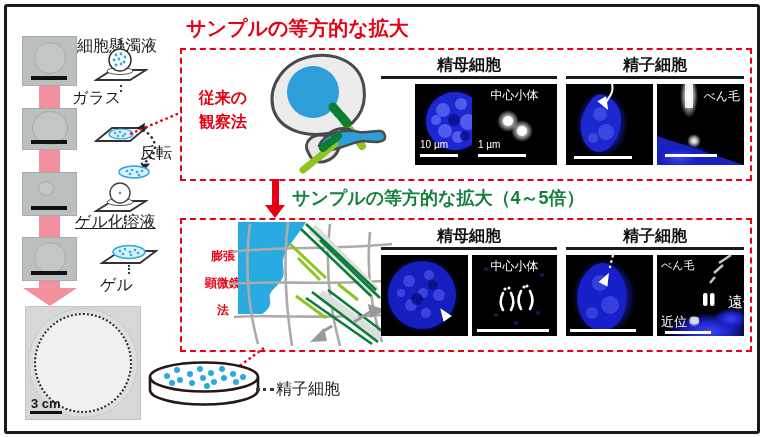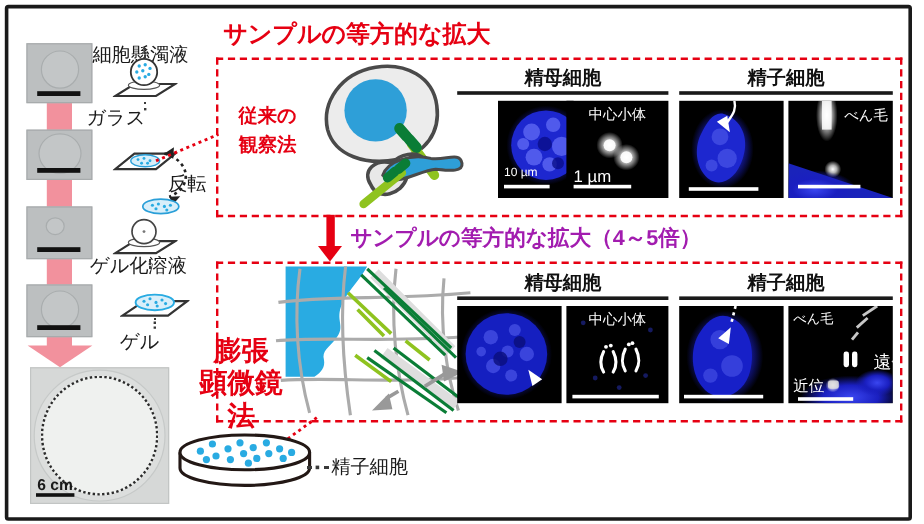--- a/index.html
+++ b/index.html
@@ -31,21 +31,21 @@
   .micro{background:#000000;overflow:hidden;}
   .micro svg{position:absolute;left:0;top:0;}
   .mlabel{position:absolute;color:#fff;white-space:nowrap;}
   .sbar{position:absolute;height:3px;background:#fff;}
   .ah{position:absolute;width:0;height:0;border-style:solid;border-width:0 5px 13px 5px;
       border-color:transparent transparent #fff transparent;}
   
   .exshaft{left:272px;top:179px;width:7px;height:27px;background:#e60012;}
   .exhead{left:265px;top:205px;width:0;height:0;border-left:10px solid transparent;
           border-right:10px solid transparent;border-top:13px solid #e60012;}
-  .exlabel{left:292px;top:186px;font-size:18px;font-weight:bold;color:#a21caf;white-space:nowrap;}
+  .exlabel{left:292px;top:186px;font-size:18px;font-weight:bold;color:#15803d;white-space:nowrap;}
   .gellabel{left:276px;top:379px;font-size:16px;color:#1a1a1a;white-space:nowrap;}
   .hdot{height:0;border-top:3px dotted #3a3a3a;}
 </style>
 </head>
 <body>
 
 <div id="stage">
 
   <svg width="0" height="0" style="position:absolute">
       <defs>
@@ -81,27 +81,27 @@
   </div>
   <div class="abs photo" style="left:22px;top:237px;width:53px;height:42px;">
     <div class="circ" style="left:11px;top:4px;width:30px;height:30px;"></div>
     <div class="bar"></div>
   </div>
 
   <div class="abs gelphoto">
     <div class="dish"></div>
     <div class="gel"></div>
   </div>
-  <div class="abs scale1cm">6 cm</div>
+  <div class="abs scale1cm">3 cm</div>
   <div class="abs scalebar1cm"></div>
 
   <div class="abs wflabel" style="left:77px;top:36px;">細胞懸濁液</div>
   <div class="abs wflabel" style="left:72px;top:88px;">ガラス</div>
   <div class="abs wflabel" style="left:100px;top:143px;margin-left:40px;">反転</div>
-  <div class="abs wflabel" style="left:75px;top:212px;">ゲル化溶液</div>
+  <div class="abs wflabel" style="left:75px;top:212px;text-decoration:underline;">ゲル化溶液</div>
   <div class="abs wflabel" style="left:100px;top:275px;">ゲル</div>
 
   <div class="abs vdot" style="left:120px;top:40px;height:8px;"></div>
   <svg class="abs" style="left:94px;top:47px;" width="54" height="38">
     <polygon points="2,33 36,33 52,23 18,23" fill="#fff" stroke="#333" stroke-width="1.8"></polygon>
     <ellipse cx="26" cy="24" rx="13" ry="3.5" fill="#fff" stroke="#555" stroke-width="1"></ellipse>
     <circle cx="26" cy="13" r="11" fill="#fff" stroke="#333" stroke-width="1.5"></circle>
     <g fill="#29abe2">
         <circle cx="22" cy="8" r="1.4"></circle>
         <circle cx="27" cy="7" r="1.4"></circle>
@@ -215,21 +215,21 @@
     <div class="ah" style="left:62px;top:59px;transform:rotate(-35deg);"></div>
   </div>
   <div class="abs micro" style="left:472px;top:84px;width:85px;height:81px;">
     <svg width="85" height="81">
       <circle cx="36" cy="37" r="11" fill="url(#gw)"></circle>
         <circle cx="50" cy="47" r="11" fill="url(#gw)"></circle>
       <circle cx="36" cy="37" r="5" fill="#fff" opacity="0.9"></circle>
         <circle cx="50" cy="47" r="5" fill="#fff" opacity="0.9"></circle>
     </svg>
     <span class="mlabel" style="left:0;top:3px;width:85px;text-align:center;font-size:12px;">中心小体</span>
-    <span class="mlabel" style="left:6px;top:55px;font-size:14px;">1 µm</span>
+    <span class="mlabel" style="left:6px;top:55px;font-size:10px;">1 µm</span>
     <div class="sbar" style="left:6px;top:70px;width:48px;"></div>
   </div>
 
   <div class="abs gtitle" style="left:566px;top:55px;width:178px;">精子細胞</div>
   <div class="abs guline" style="left:566px;top:76px;width:178px;"></div>
   <div class="abs micro" style="left:566px;top:84px;width:87px;height:81px;">
     <svg width="87" height="81">
       <ellipse cx="36" cy="40" rx="26" ry="33" fill="url(#gb)"></ellipse>
       <path d="M 40,12 C 54,18 58,34 53,48 C 48,64 36,72 26,66 C 14,58 12,40 18,28 C 24,16 30,7 40,12 Z" fill="#1d27cf"></path>
       <g fill="#4a55e8" opacity="0.7">
@@ -253,21 +253,21 @@
     <span class="mlabel" style="right:4px;top:4px;font-size:12px;">べん毛</span>
     <div class="sbar" style="left:8px;top:70px;width:52px;"></div>
   </div>
 
   <div class="abs exshaft"></div>
   <div class="abs exhead"></div>
   <div class="abs exlabel">サンプルの等方的な拡大（4～5倍）</div>
 
   <div class="abs redbox" style="left:180px;top:218px;width:568px;height:130px;"></div>
 
-  <div class="abs methodlbl" style="left:166px;top:243px;width:70px;font-size:23px;line-height:27px;margin-top:36px;">
+  <div class="abs methodlbl" style="left:188px;top:243px;width:70px;font-size:12px;line-height:27px;">
     <div>膨張</div>
     <div>顕微鏡</div>
     <div>法</div>
   </div>
 
   <svg class="abs" style="left:228px;top:220px;" width="168" height="127" viewBox="0 0 168 127">
     <path d="M 10,2 H 78 C 70,16 60,24 56,36 C 52,48 60,52 52,62 C 46,70 40,72 42,80 C 43,86 40,90 34,94 L 10,94 Z" fill="#29abe2"></path>
     <g fill="none" stroke="#ababab" stroke-width="2.6">
       <path d="M 22,4 C 17,40 19,84 30,124"></path>
         <path d="M 60,2 C 55,42 58,86 64,126"></path>

